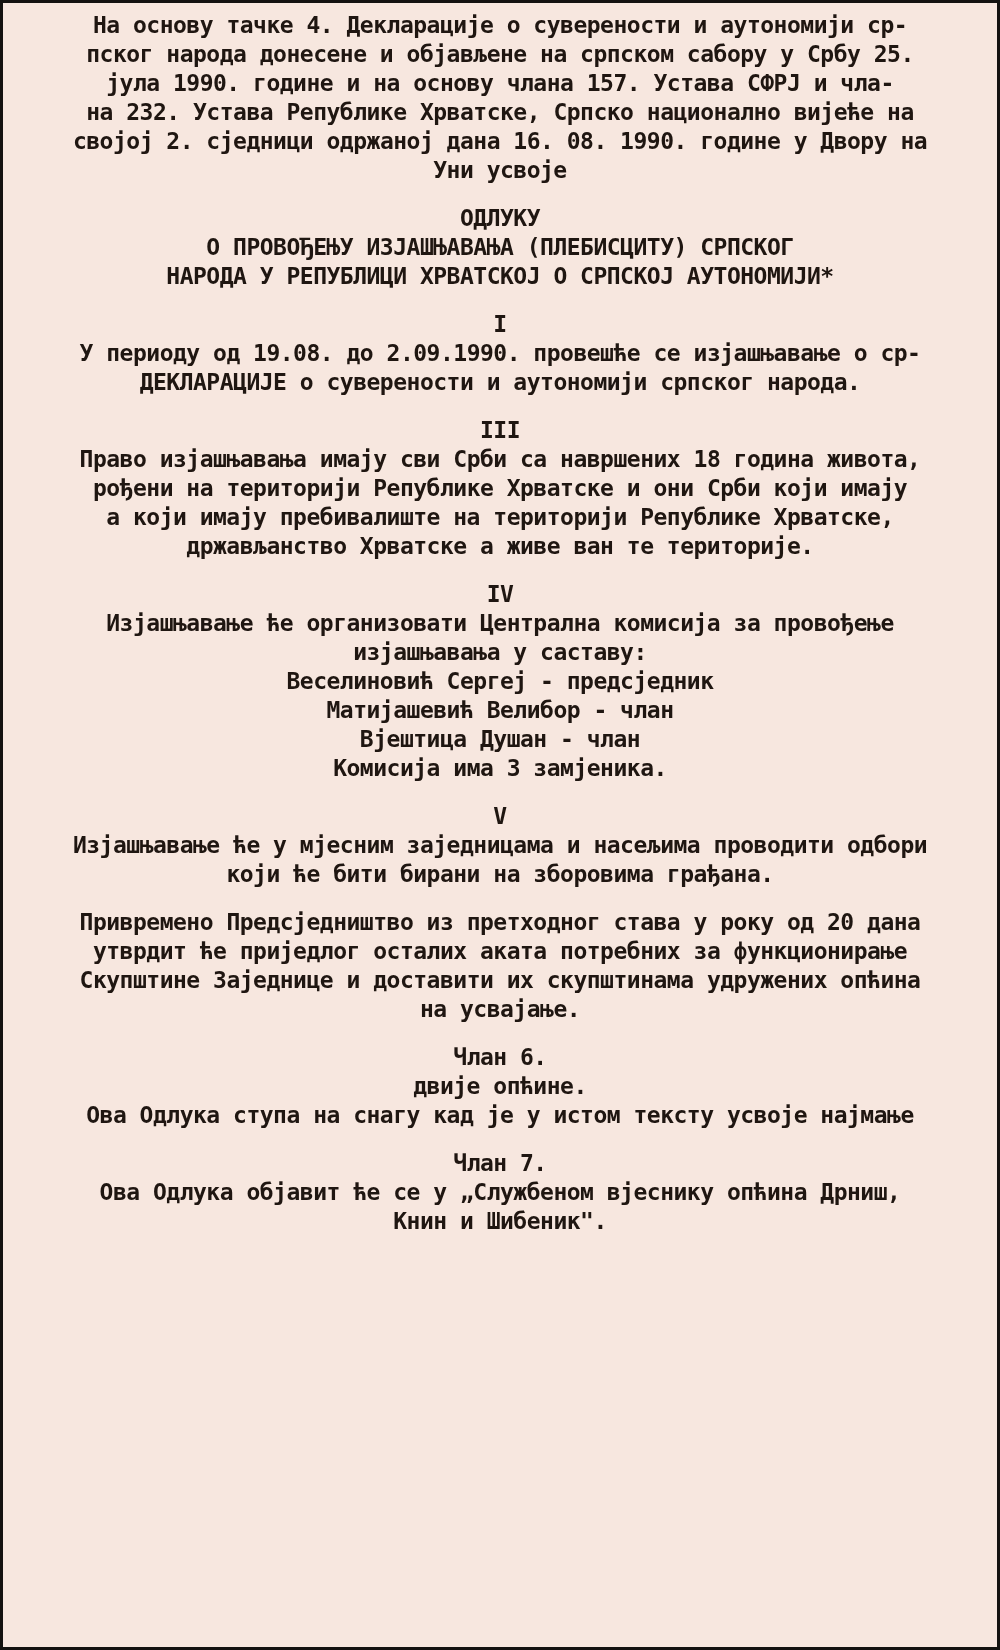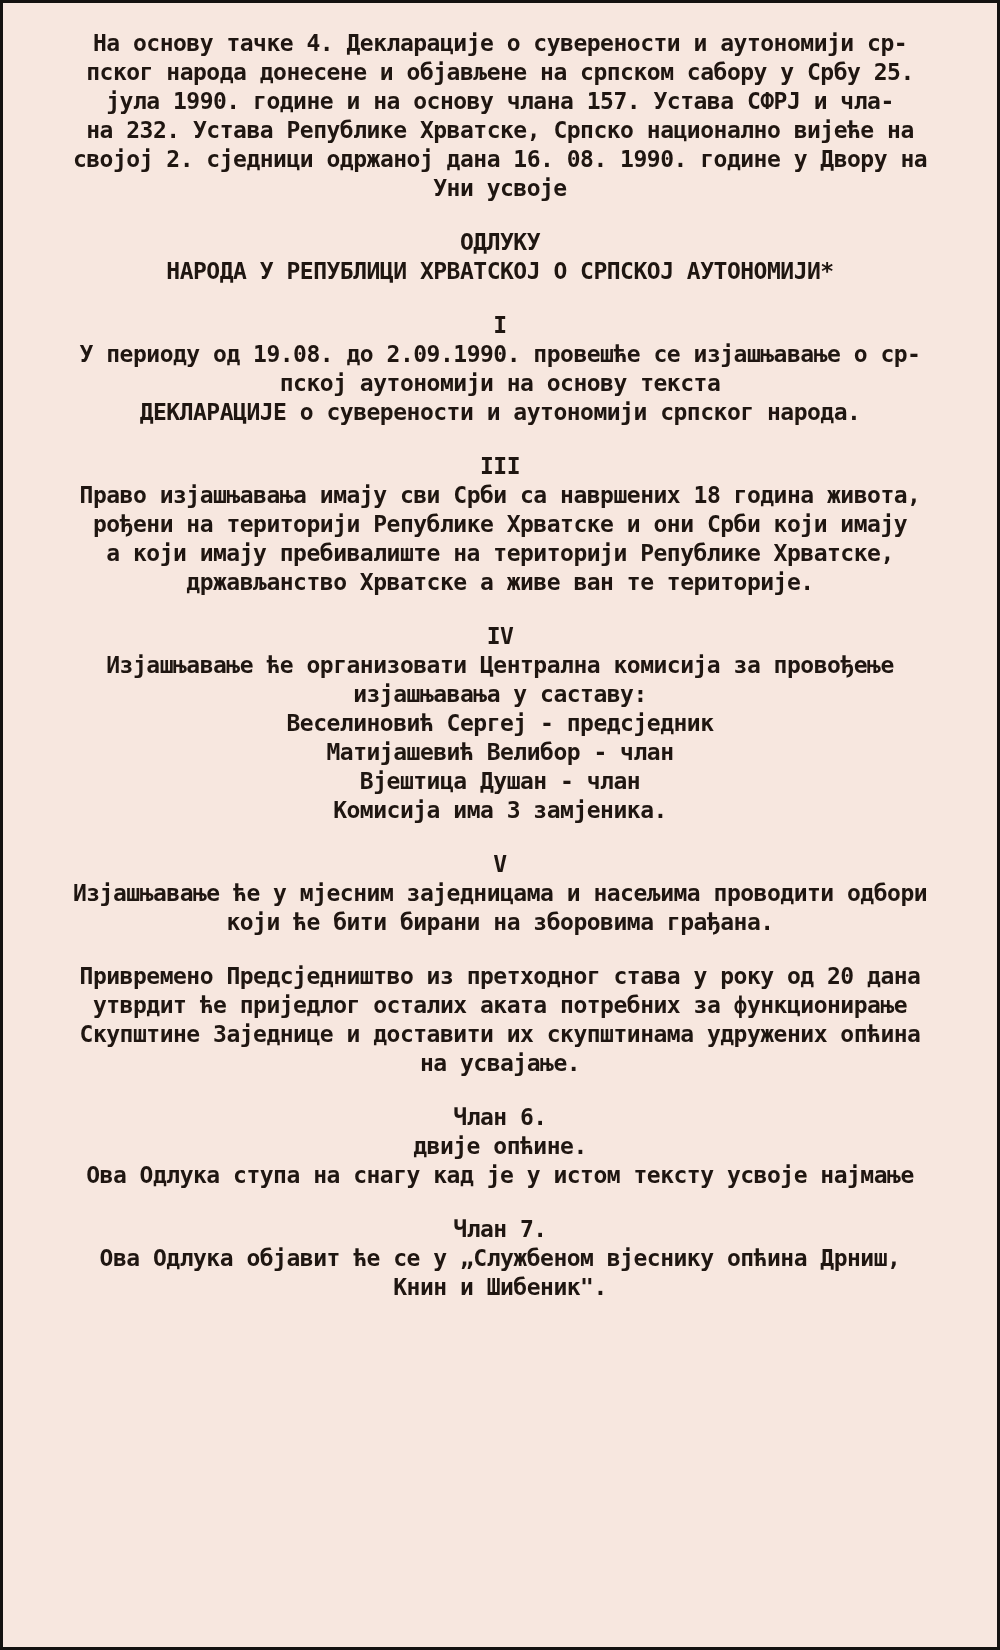--- a/index.html
+++ b/index.html
@@ -11,24 +11,24 @@
     height: 1650px;
     box-sizing: border-box;
     background: #f7e7df;
     border: 3px solid #141210;
     font-family: "DejaVu Sans Mono", monospace;
     font-weight: bold;
     color: #1f1611;
     overflow: hidden;
   }
   .doc {
-    padding-top: 26px;
+    padding-top: 8px;
   }
   .block {
-    margin-top: 25px;
+    margin-top: 19px;
   }
   .block:first-child {
     margin-top: 0;
   }
   .line {
     font-size: 23px;
     line-height: 29px;
     text-align: center;
     white-space: pre;
     letter-spacing: -0.5px;
@@ -49,26 +49,26 @@
       <div class="block">
         <div class="line">На основу тачке 4. Декларације о суверености и аутономији ср-</div>
         <div class="line">пског народа донесене и објављене на српском сабору у Србу 25.</div>
         <div class="line">јула 1990. године и на основу члана 157. Устава СФРЈ и чла-</div>
         <div class="line">на 232. Устава Републике Хрватске, Српско национално вијеће на</div>
         <div class="line">својој 2. сједници одржаној дана 16. 08. 1990. године у Двору на</div>
         <div class="line">Уни усвоје</div>
       </div>
       <div class="block">
         <div class="line">ОДЛУКУ</div>
+        <div class="line">О ПРОВОЂЕЊУ ИЗЈАШЊАВАЊА (ПЛЕБИСЦИТУ) СРПСКОГ</div>
         <div class="line">НАРОДА У РЕПУБЛИЦИ ХРВАТСКОЈ О СРПСКОЈ АУТОНОМИЈИ*</div>
       </div>
       <div class="block">
         <div class="heading">I</div>
         <div class="line">У периоду од 19.08. до 2.09.1990. провешће се изјашњавање о ср-</div>
-        <div class="line">пској аутономији на основу текста</div>
         <div class="line">ДЕКЛАРАЦИЈЕ о суверености и аутономији српског народа.</div>
       </div>
       <div class="block">
         <div class="heading">III</div>
         <div class="line">Право изјашњавања имају сви Срби са навршених 18 година живота,</div>
         <div class="line">рођени на територији Републике Хрватске и они Срби који имају</div>
         <div class="line">а који имају пребивалиште на територији Републике Хрватске,</div>
         <div class="line">држављанство Хрватске а живе ван те територије.</div>
       </div>
       <div class="block">

